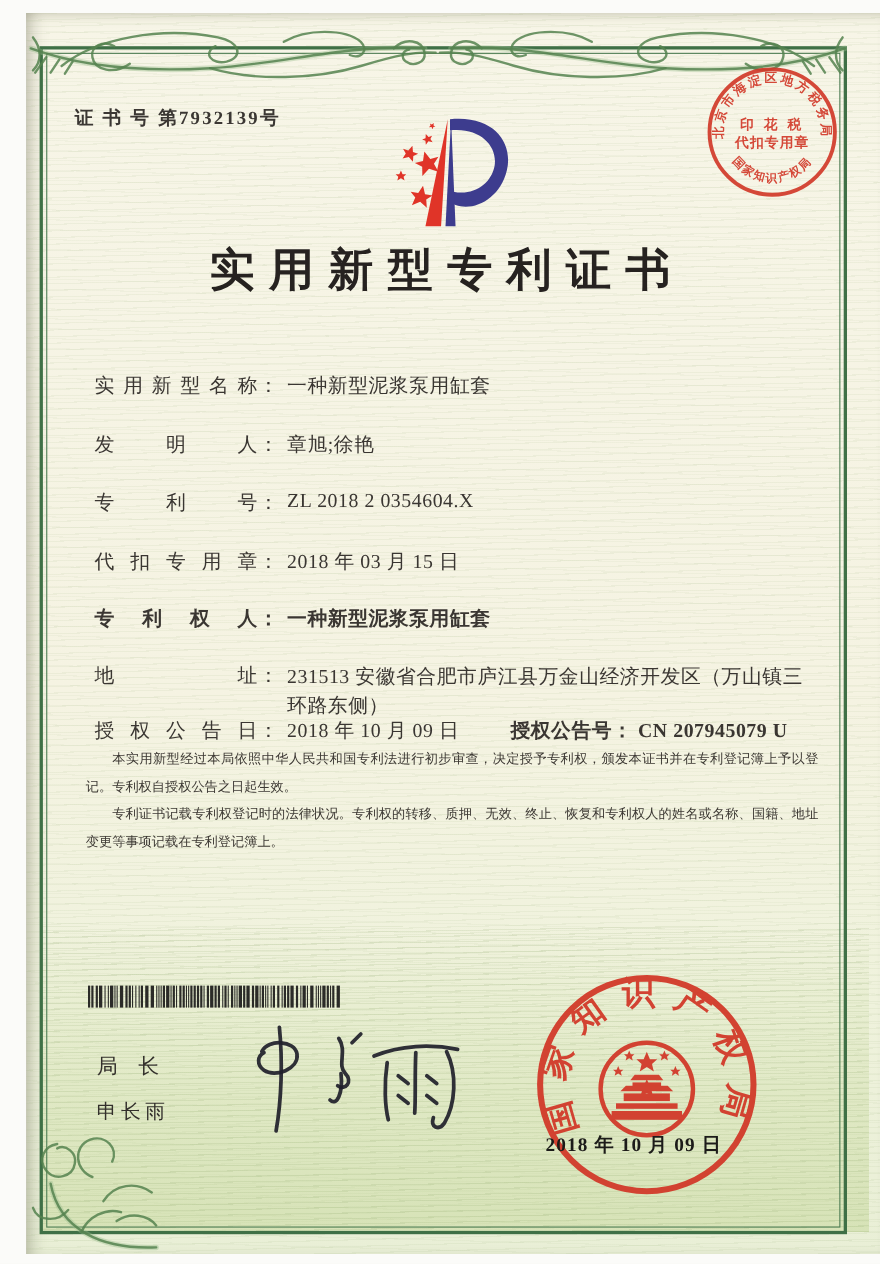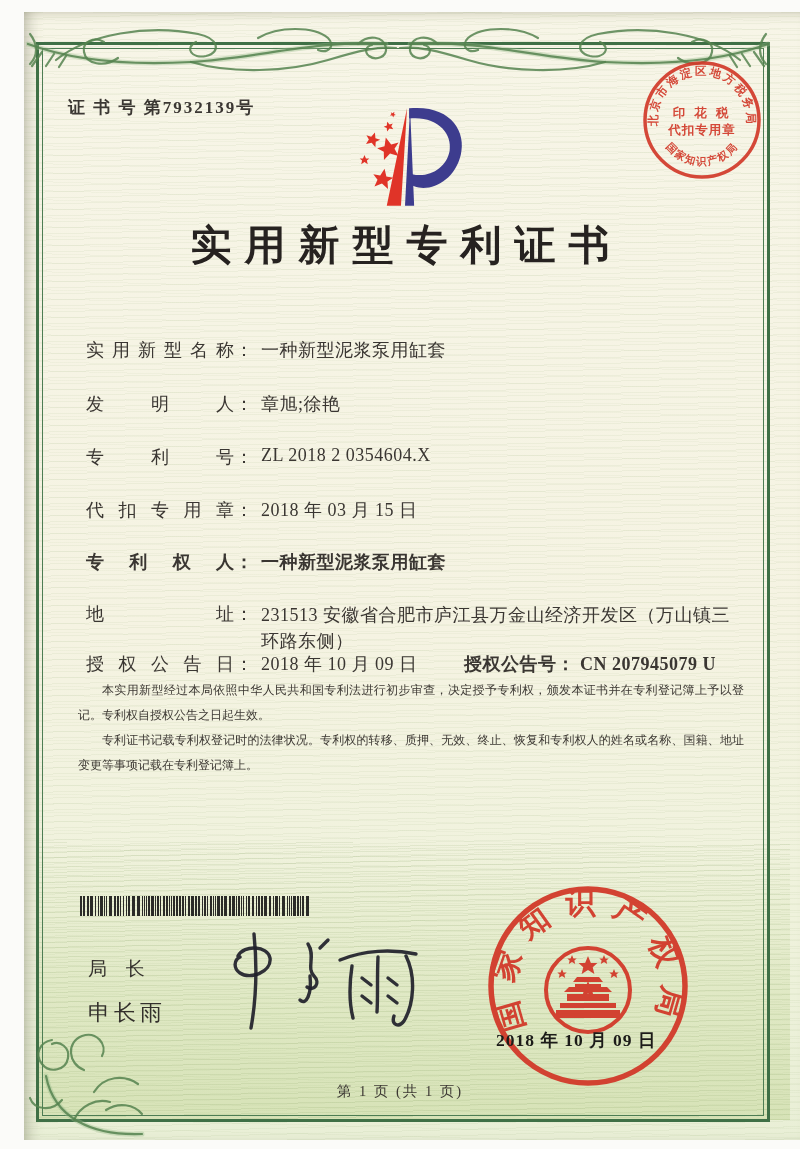--- a/index.html
+++ b/index.html
@@ -55,21 +55,21 @@
   .grant-left{display:flex;}
   .grant-right{position:absolute;left:378px;top:0;white-space:nowrap;letter-spacing:.5px;font-weight:bold;}
 
   .paras{position:absolute;left:54px;top:666px;width:666px;font-size:12px;line-height:25px;color:#3c3833;text-align:justify;}
   .paras p{margin:0;text-indent:2em;}
 
   .barcode{position:absolute;left:56px;top:884px;width:232px;height:20px;font-size:0;}
   .barcode span{display:inline-block;height:100%;background:#2b2b28;vertical-align:top;}
 
   .signer-title{position:absolute;left:64px;top:944px;font-size:19px;letter-spacing:7px;color:#33302c;}
-  .signer-name{position:absolute;left:64px;top:986px;font-size:22px;letter-spacing:4px;color:#33302c;}
+  .signer-name{position:absolute;left:64px;top:986px;font-size:18px;letter-spacing:4px;color:#33302c;}
   .signature{position:absolute;left:196px;top:912px;width:218px;height:112px;}
   .signature path{fill:none;stroke:#20202a;stroke-width:3.4;stroke-linecap:round;stroke-linejoin:round;opacity:.92;}
 
   .tax-seal{position:absolute;left:608px;top:38px;width:140px;height:140px;opacity:.92;}
   .office-seal{position:absolute;left:456px;top:866px;width:216px;height:216px;opacity:.95;}
   .seal-date{position:absolute;left:472px;top:1016px;font-size:17.5px;font-weight:700;letter-spacing:1px;color:#1c1b19;}
 
   .footer{position:absolute;left:12px;width:728px;top:1070px;text-align:center;font-size:14.5px;letter-spacing:2px;color:#3c3833;}
 </style>
 </head>
@@ -232,16 +232,15 @@
         <path d="M-15,-8 L15,-8 L11,-13 L-11,-13 Z"></path>
         <rect x="-13" y="-6" width="26" height="4"></rect>
         <path d="M-24,2 L24,2 L19,-3 L-19,-3 Z"></path>
         <rect x="-21" y="4" width="42" height="7"></rect>
         <rect x="-28" y="13" width="56" height="5"></rect>
         <rect x="-32" y="20" width="64" height="8"></rect>
       </g>
     </svg>
     <div class="seal-date">2018 年 10 月 09 日</div>
 
-    <div class="footer">第 1 页 (共 1 页)</div>
 
   </div>
 </div>
 
 </body></html>

